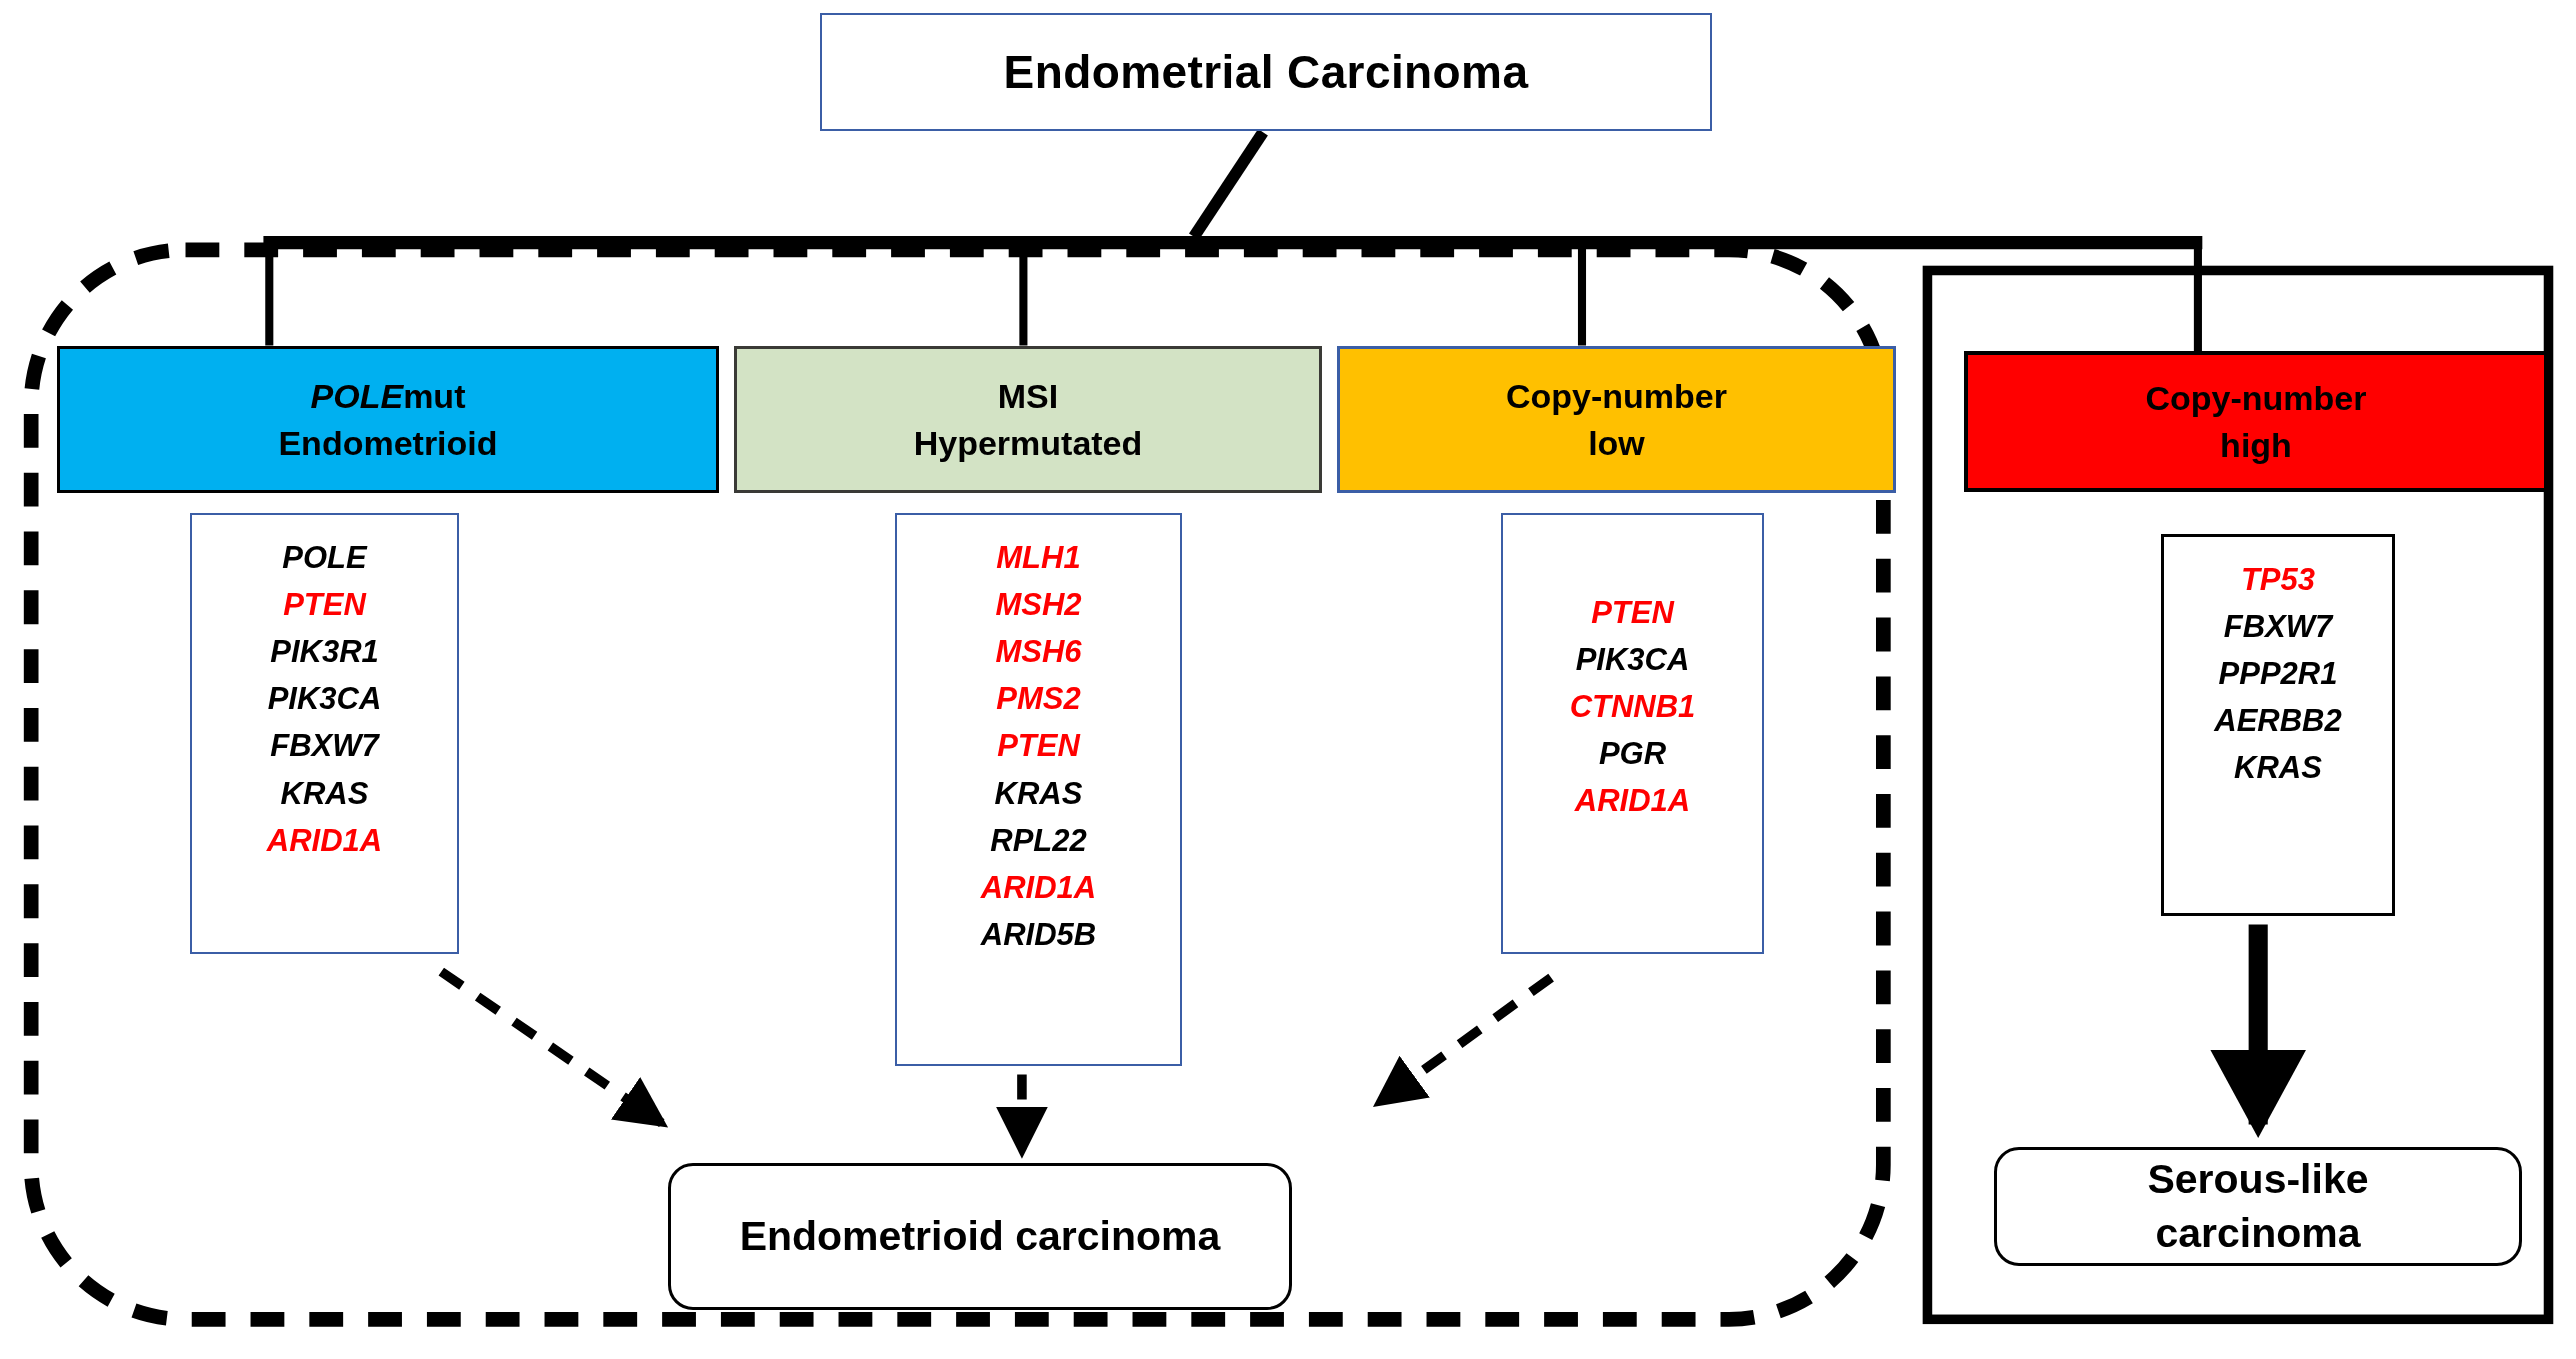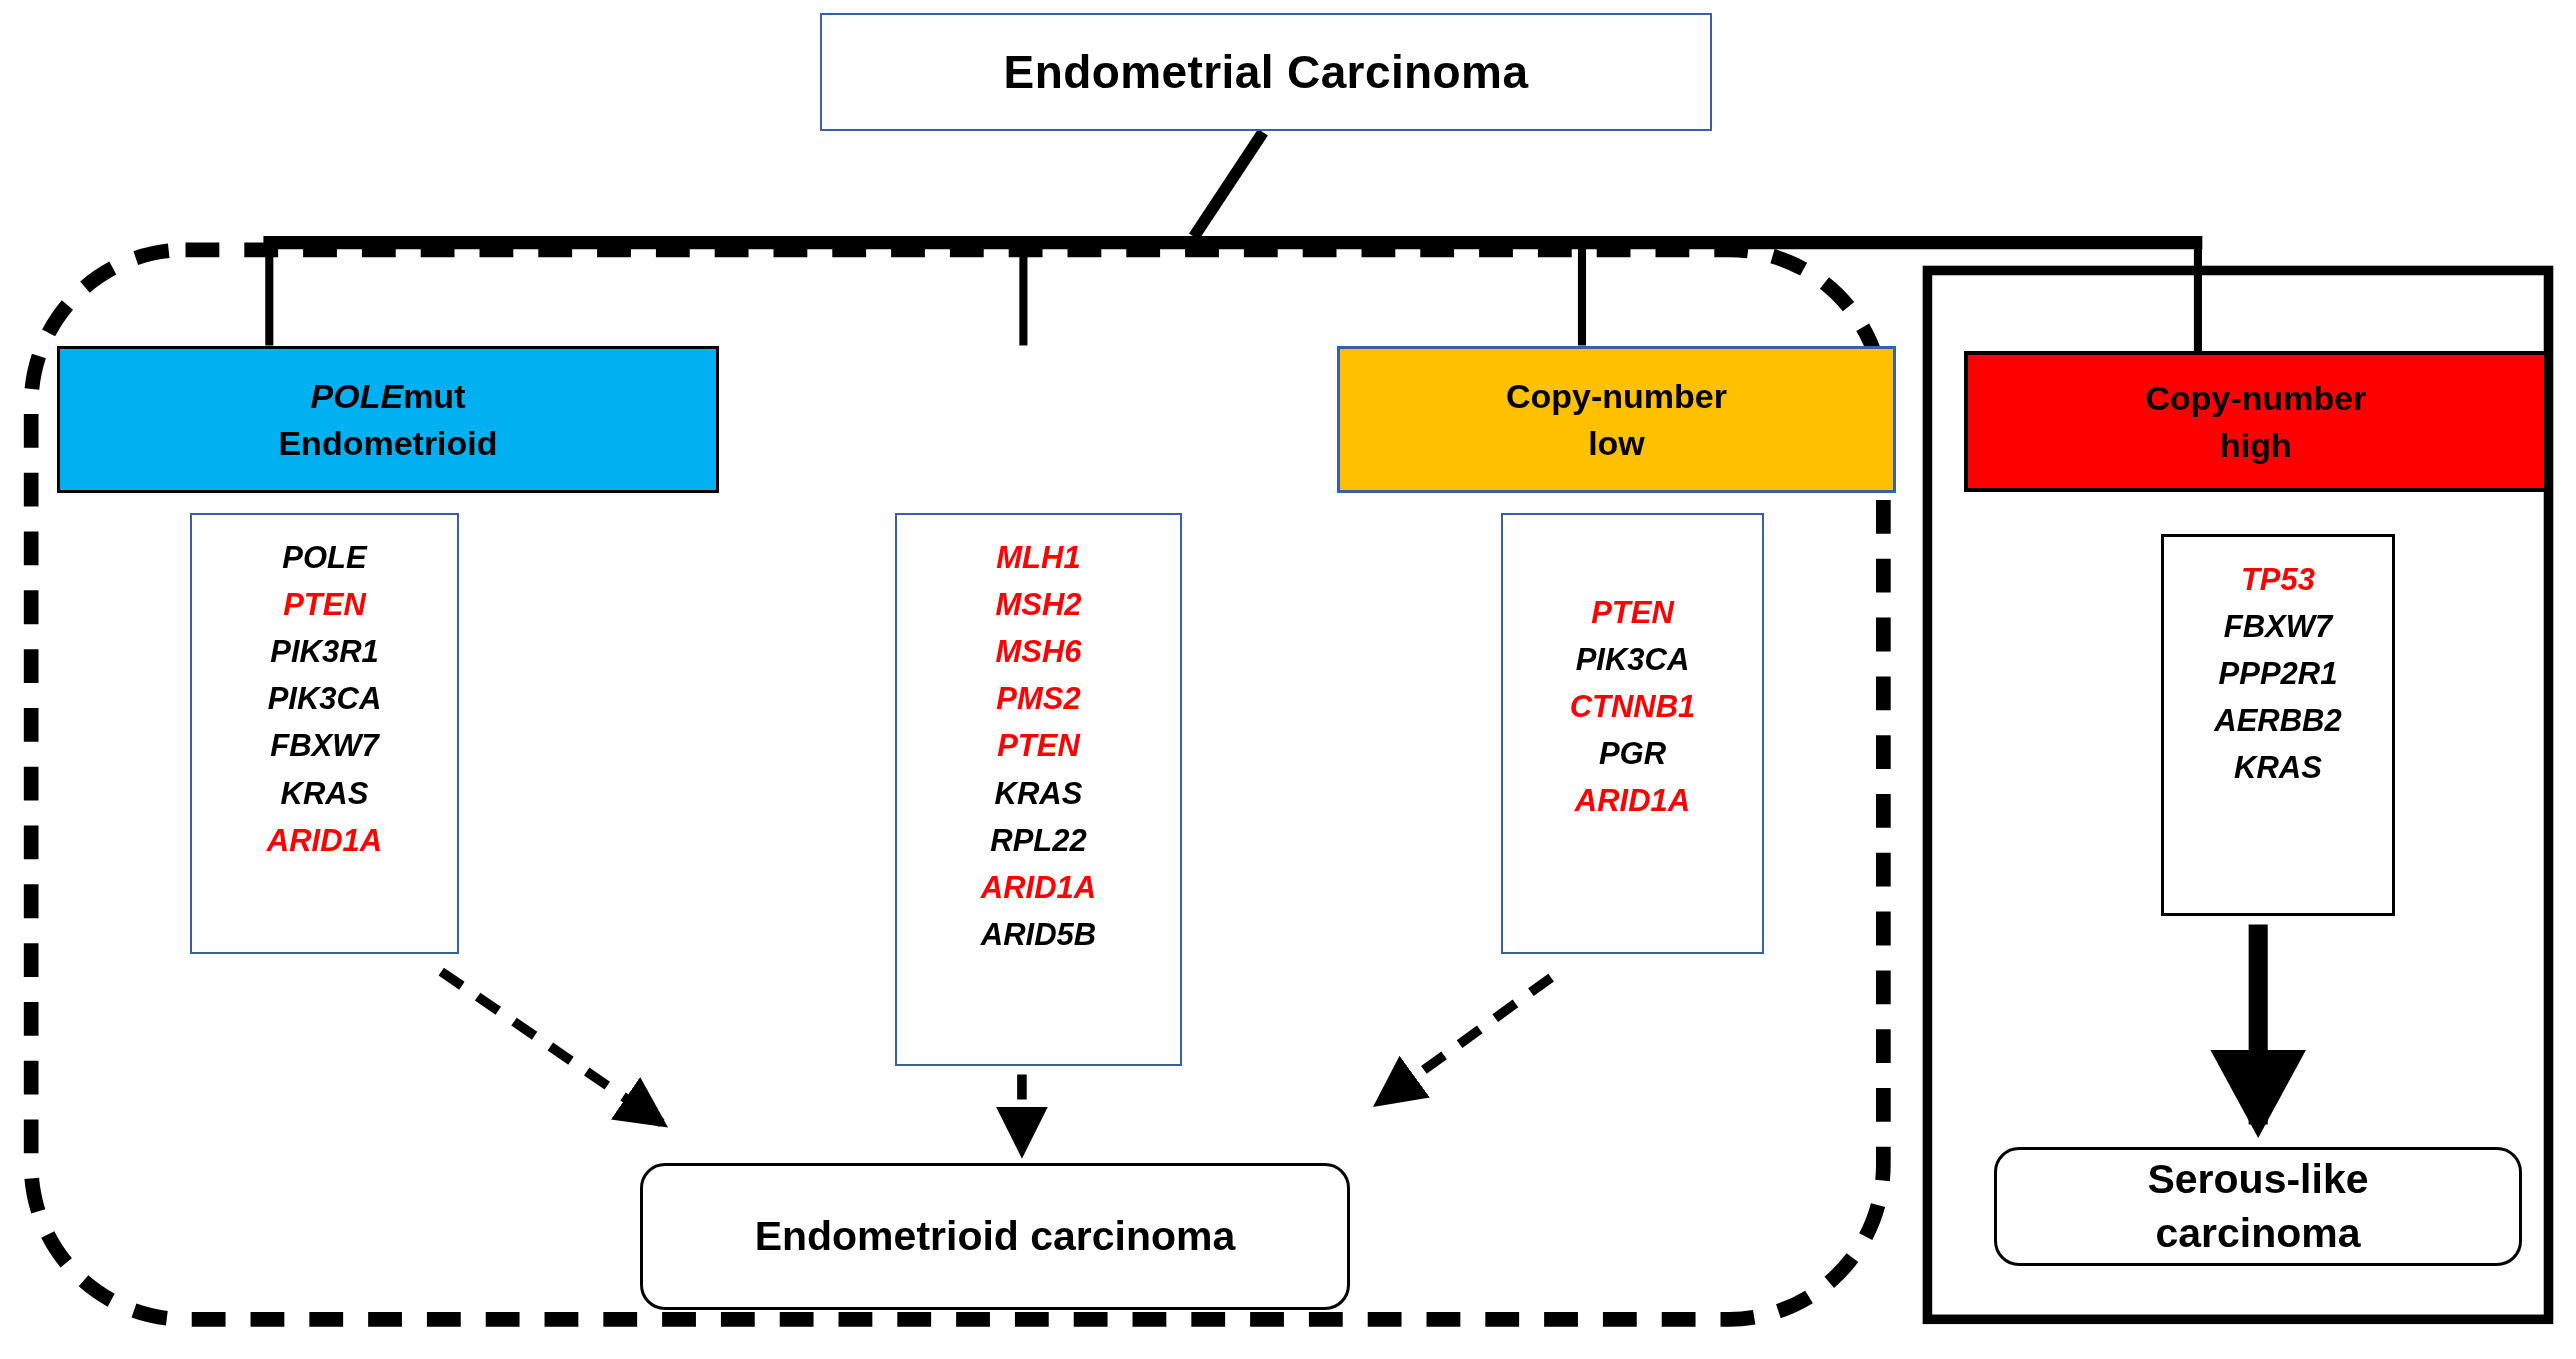--- a/index.html
+++ b/index.html
@@ -105,21 +105,21 @@
 
   
   .outcome {
     border: 3.7px solid #000000;
     border-radius: 25px;
     font-size: 41px;
     font-weight: bold;
     line-height: 1.3;
     color: #000;
   }
-  .out-endo   { left: 640px;  top: 1163px; width: 710px; height: 147px; }
+  .out-endo   { left: 668px;  top: 1163px; width: 624px; height: 147px; }
   .out-serous { left: 1994px; top: 1147px; width: 528px; height: 119px; }
 </style>
 </head>
 <body>
 
 <div id="stage">
 
   <svg id="svg-layer" viewBox="0 0 3504 1849">
 
     <rect x="42" y="340" width="2520" height="1455" rx="210" ry="210" fill="none" stroke="#000000" stroke-width="20" stroke-dasharray="46 34"></rect>
@@ -157,20 +157,24 @@
     <span>Endometrial Carcinoma</span>
   </div>
 
   <div class="box class-header hdr-pole">
     <div>
       <span class="ital">POLE</span><span>mut</span>
     </div>
     <div>Endometrioid</div>
   </div>
 
+  <div class="box class-header hdr-msi">
+    <div>MSI</div>
+    <div>Hypermutated</div>
+  </div>
 
   <div class="box class-header hdr-cnl">
     <div>Copy-number</div>
     <div>low</div>
   </div>
 
   <div class="box class-header hdr-cnh">
     <div>Copy-number</div>
     <div>high</div>
   </div>

